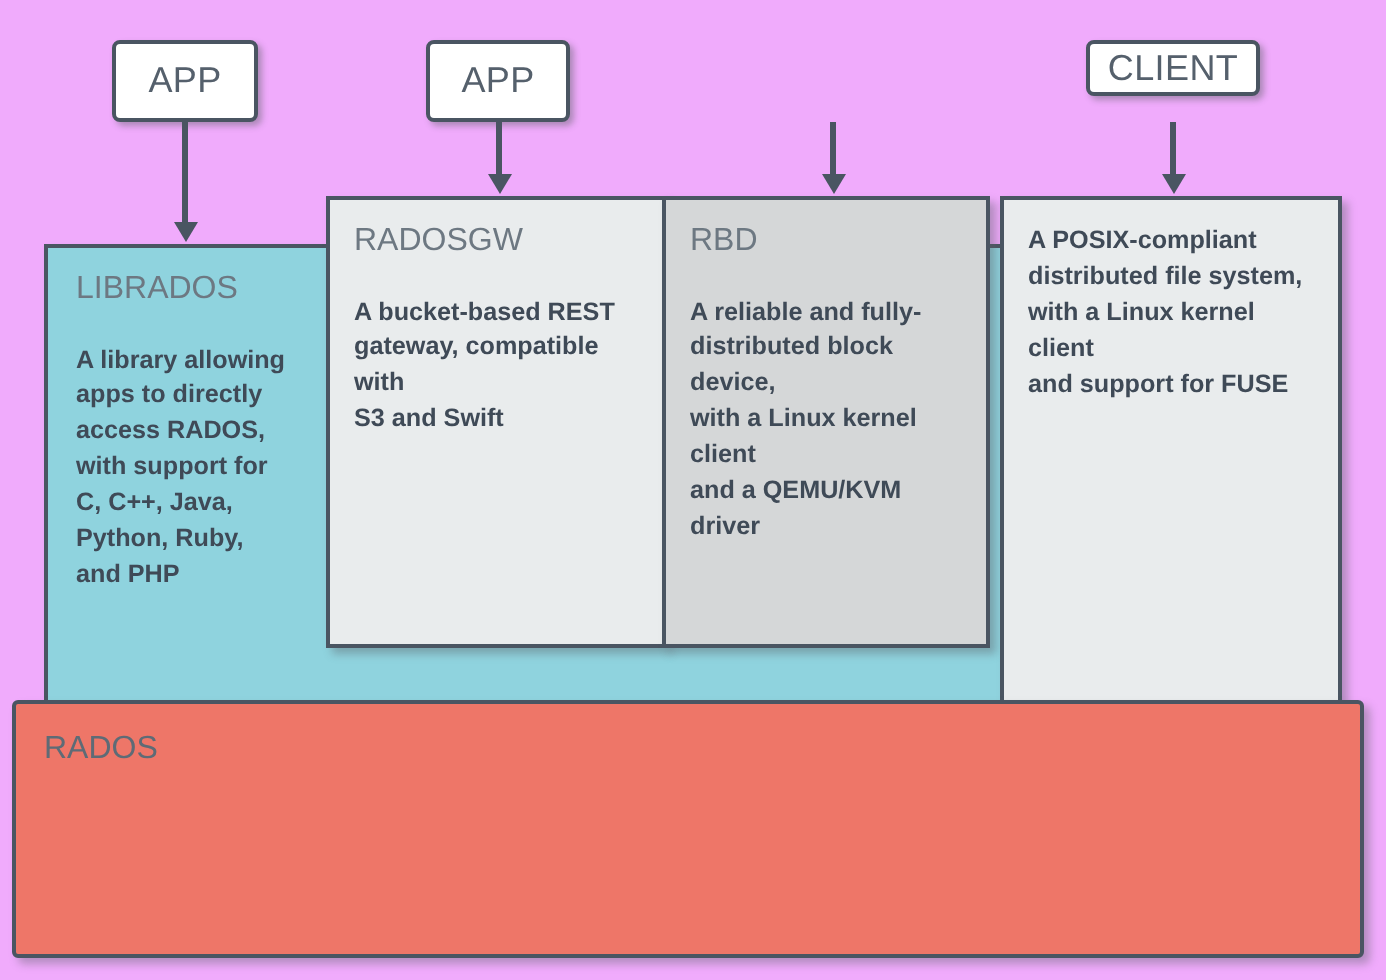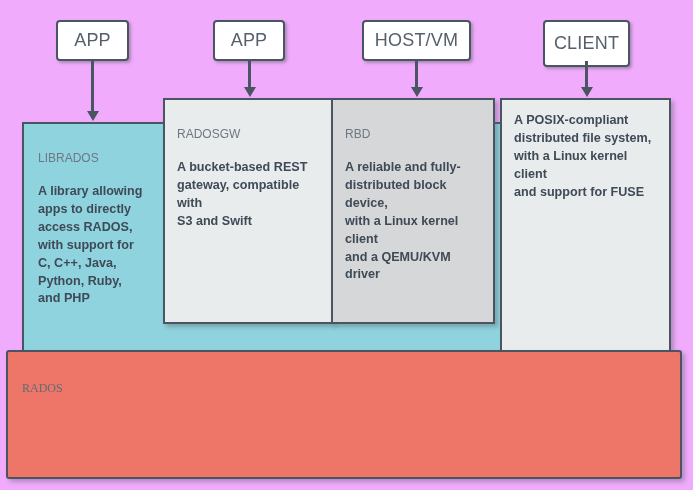--- a/index.html
+++ b/index.html
@@ -57,23 +57,23 @@
   .panel {
     position: absolute;
     border: 2px solid #4a5562;
     box-sizing: border-box;
     box-shadow: 3px 3px 4px rgba(90,95,102,0.4);
     padding: 12px 12px 10px 12px;
     overflow: hidden;
   }
   .panel .p-title {
     color: #6d7882;
-    font-size: 12px;
+    font-size: 16px;
     line-height: 1.1;
-    margin: 16px 0 18px 0;
+    margin: 0 0 18px 0;
     white-space: nowrap;
   }
   .panel .p-desc {
     color: #3f4a57;
     font-size: 12.6px;
     line-height: 1.42;
     margin: 0;
     font-weight: 700;
     white-space: pre-line;
   }
@@ -83,44 +83,40 @@
   #rbd-panel      { background: #d5d7d8; }
   #cephfs-panel   { background: #e9eced; }
 
   #rados-panel {
     background: #ee7668;
     border-radius: 3px;
   }
   #rados-panel .p-title {
     color: #5e6b76;
     margin-bottom: 30px;
-    font-family: Liberation Serif, serif;
   }
   #rados-panel .p-desc {
     color: #3f4a57;
   }
 </style>
 </head>
 <body>
 
 <div id="canvas">
 
   <div class="actor" id="actor-app-librados" style="left:56px; top:20px; width:73px; height:41px;">
     <span>APP</span>
   </div>
 
   <div class="actor" id="actor-app-radosgw" style="left:213px; top:20px; width:72px; height:41px;">
     <span>APP</span>
   </div>
 
-  <div class="actor" id="actor-host-vm" style="left:362px; top:20px; width:109px; height:41px;">
-    <span>HOST/VM</span>
-  </div>
 
-  <div class="actor" id="actor-client" style="left:543px; top:20px; width:87px; height:47px;">
+  <div class="actor" id="actor-client" style="left:543px; top:20px; width:87px; height:28px;">
     <span>CLIENT</span>
   </div>
 
   <div class="arrow" id="arrow-app-to-librados" style="left:91px; top:61px; height:51px;"></div>
 
   <div class="arrow" id="arrow-app-to-radosgw" style="left:248px; top:61px; height:27px;"></div>
 
   <div class="arrow" id="arrow-host-to-rbd" style="left:415px; top:61px; height:27px;"></div>
 
   <div class="arrow" id="arrow-client-to-cephfs" style="left:585px; top:61px; height:27px;"></div>

